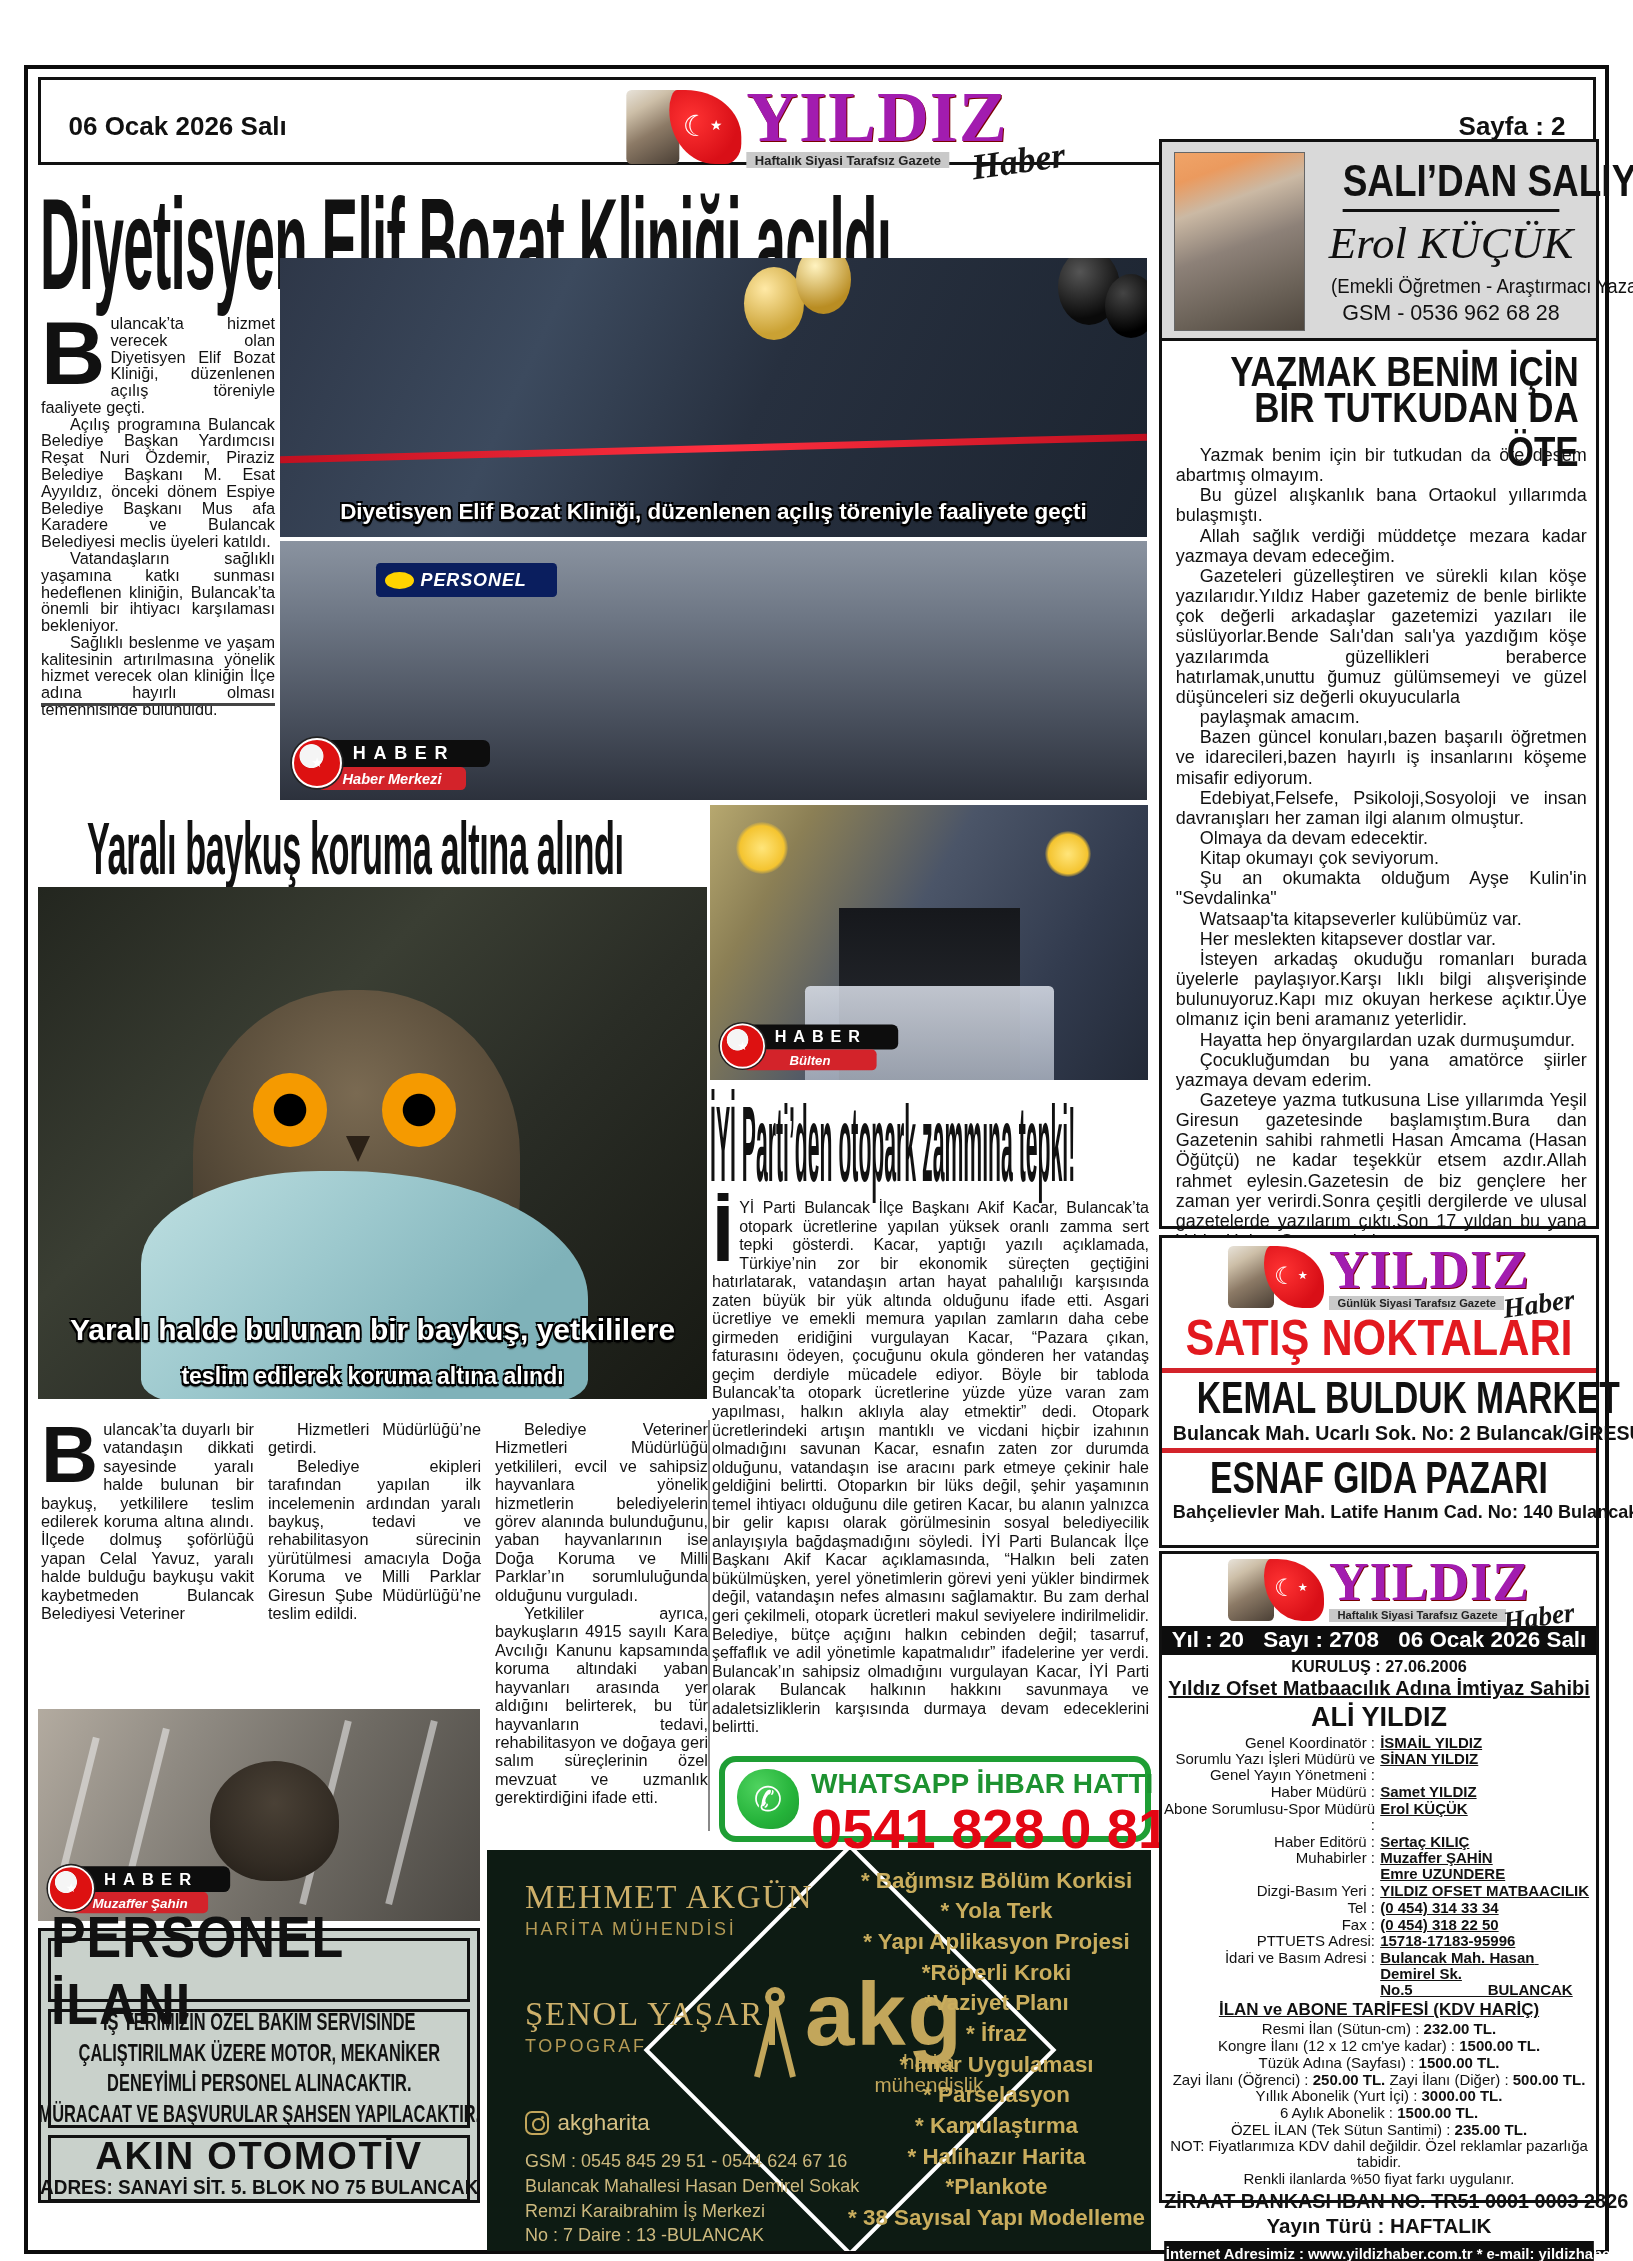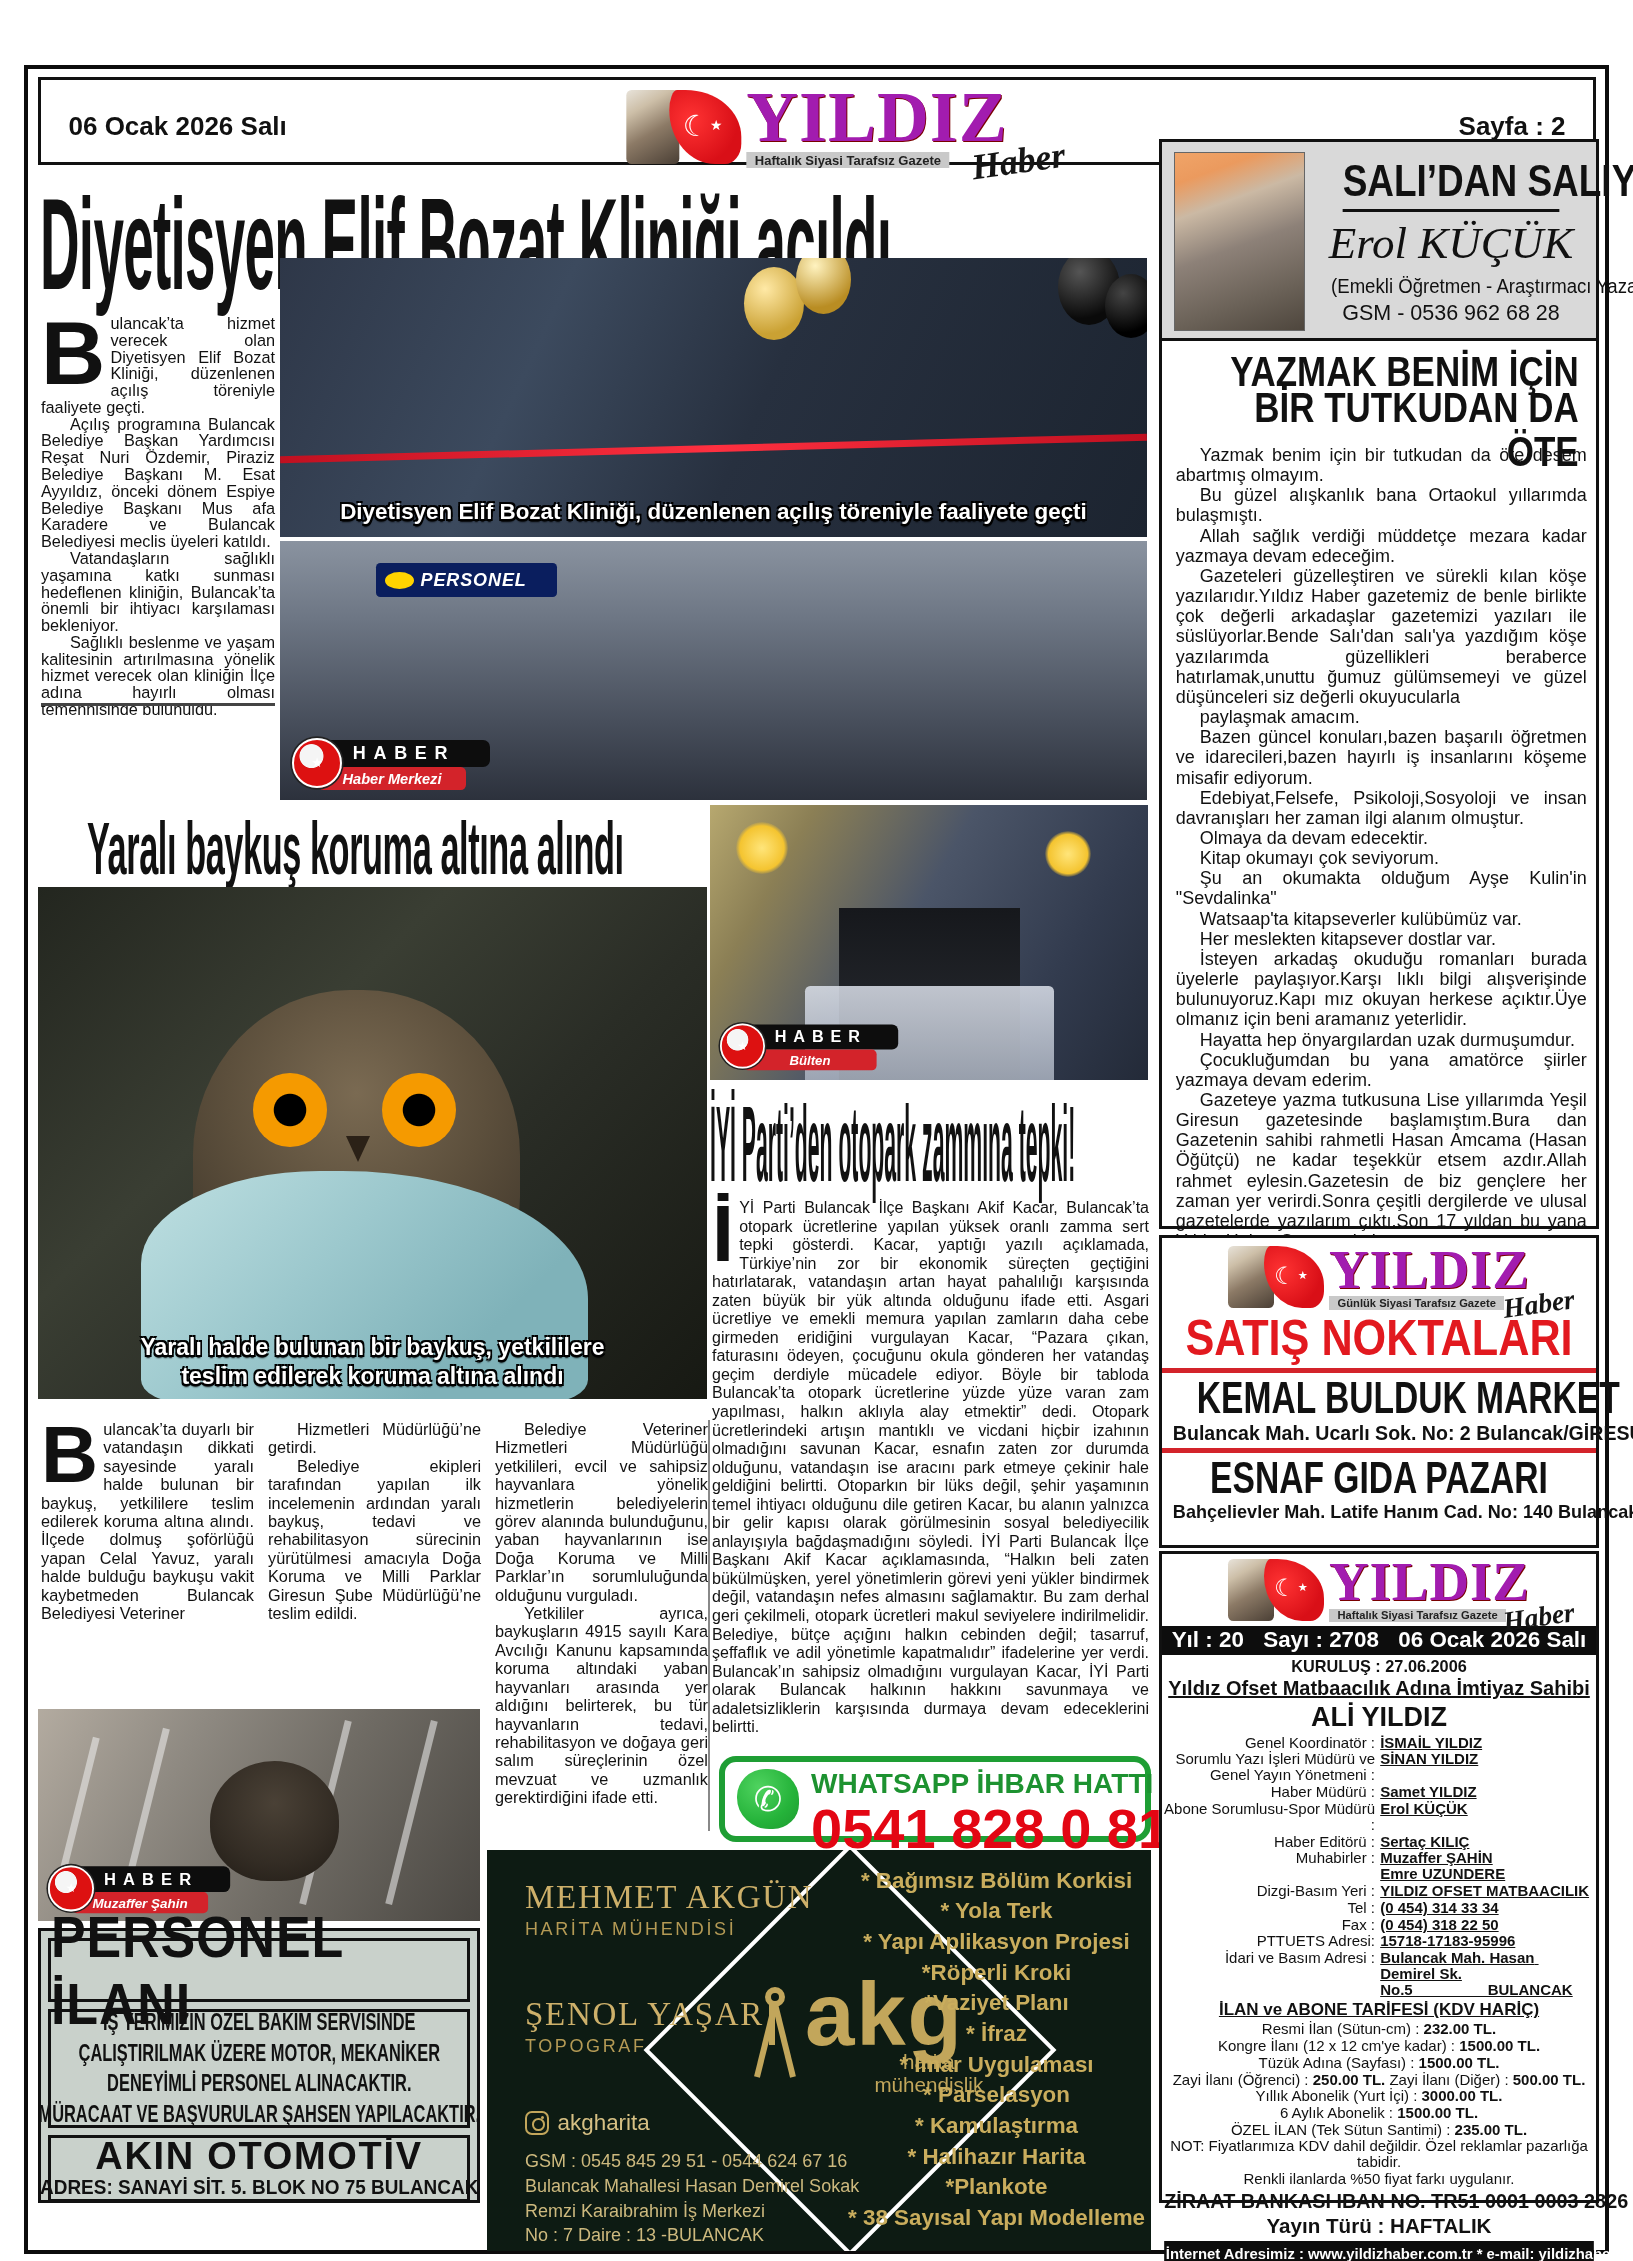--- a/index.html
+++ b/index.html
@@ -254,21 +254,21 @@
     <span class="cond">Yaralı baykuş koruma altına alındı</span>
   </div>
 
   <div class="abs photo owlphoto">
     <div class="owl-body">
       <div class="owl-eye" style="left:60px;"></div>
       <div class="owl-eye" style="left:189px;"></div>
       <div class="owl-beak"></div>
     </div>
     <div class="owl-towel"></div>
-    <div class="pcaption" style="bottom:38px; font-size:23px;">Yaralı halde bulunan bir baykuş, yetkililere</div>
+    <div class="pcaption" style="bottom:52px; font-size:30px;">Yaralı halde bulunan bir baykuş, yetkililere</div>
     <div class="pcaption" style="bottom:8.6px; font-size:23px;">teslim edilerek koruma altına alındı</div>
   </div>
 
   <div class="abs owlcol" style="left:41px;">
     <p class="noindent"><span class="dropcap" style="font-size:79px; line-height:65px;">B</span><span>ulancak’ta duyarlı bir vatandaşın dikkati sayesinde yaralı halde bulunan bir baykuş, yetkililere teslim edilerek koruma altına alındı. İlçede dolmuş şoförlüğü yapan Celal Yavuz, yaralı halde bulduğu baykuşu vakit kaybetmeden Bulancak Belediyesi Veteriner</span></p>
   </div>
   <div class="abs owlcol" style="left:268px;">
     <span>
       
     <p>Hizmetleri Müdürlüğü’ne getirdi.</p><p>Belediye ekipleri tarafından yapılan ilk incelemenin ardından yaralı baykuş, tedavi ve rehabilitasyon sürecinin yürütülmesi amacıyla Doğa Koruma ve Milli Parklar Giresun Şube Müdürlüğü’ne teslim edildi.</p></span>

